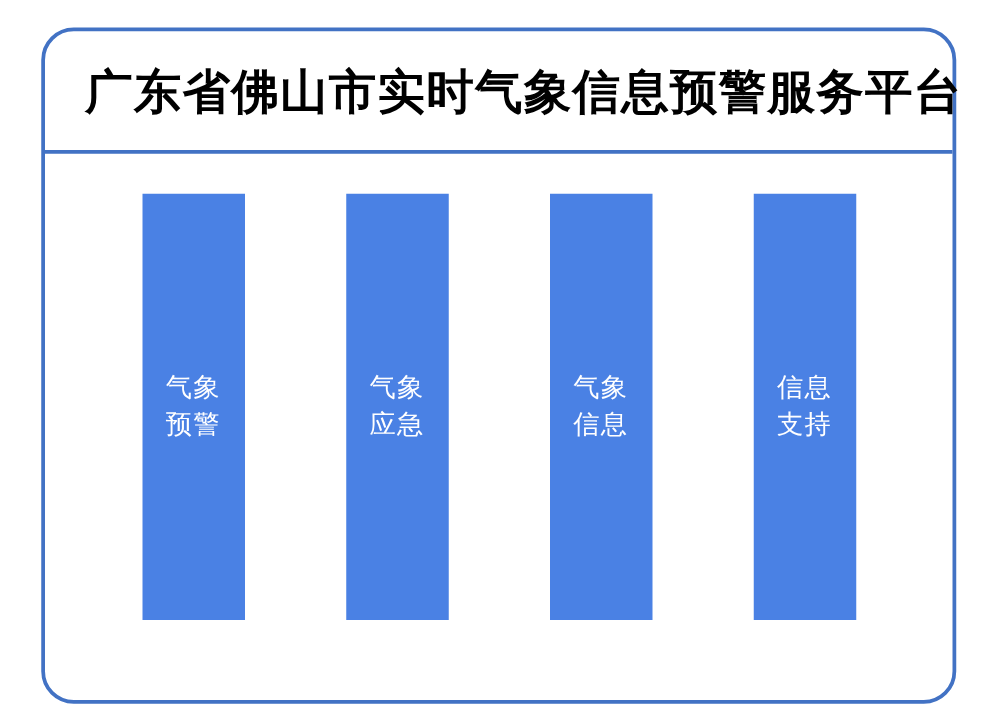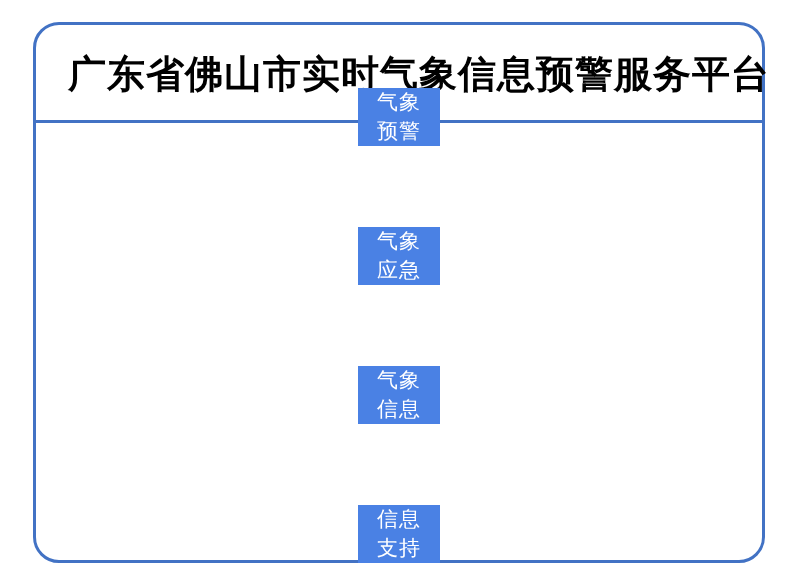--- a/index.html
+++ b/index.html
@@ -62,23 +62,23 @@
     background: #4272c4;
   }
   
   .pillar-row {
     position: absolute;
     left: 0;
     top: 130px;
     width: 100%;
     height: 341px;
     display: flex;
-    flex-direction: column;
+    flex-direction: row;
     justify-content: center;
-    align-items: center;
+    align-items: flex-end;
     gap: 81px;
   }
   .pillar {
     width: 82px;
     height: 341px;
     background: #4a81e4;
     display: flex;
     align-items: center;
     justify-content: center;
     box-sizing: border-box;

